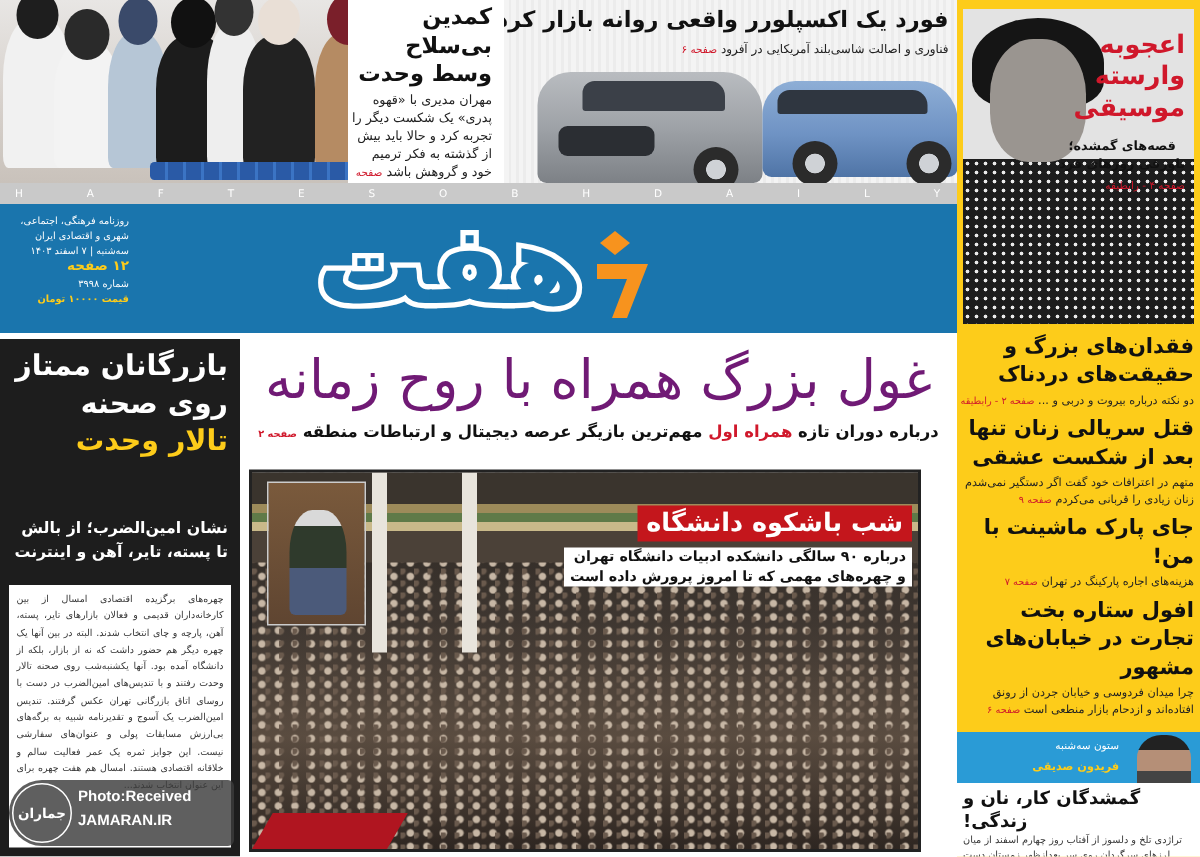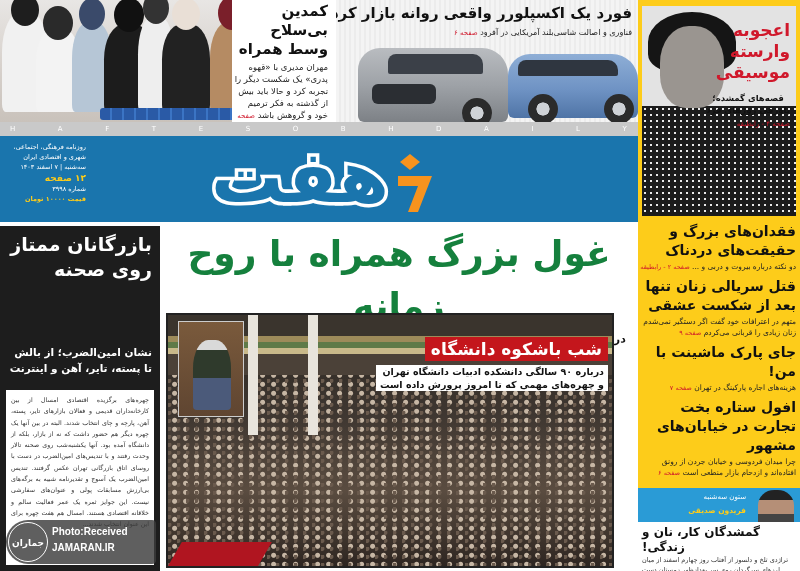--- a/index.html
+++ b/index.html
@@ -63,21 +63,21 @@
   .mast-info { position: absolute; left: 6px; top: 6px; width: 80px; text-align: right; direction: rtl; }
   .mast-info div { font-size: 6.5px; line-height: 10px; color: #fff; }
   .mast-info .pages { color: #fdcc1a; font-weight: bold; font-size: 9px; line-height: 12px; }
   .mast-info .price { color: #fdcc1a; font-weight: bold; }
   .logo { position: absolute; left: 150px; top: 2px; width: 300px; height: 82px; }
   .logo-text { position: absolute; left: 0; top: -6px; width: 300px; text-align: center; font-weight: bold; font-size: 72px; line-height: 90px; color: #1a75ad; -webkit-text-stroke: 7px #fff; paint-order: stroke fill; font-family: "DejaVu Sans", sans-serif; letter-spacing: -2px; }
   .logo-seven { position: absolute; left: 400px; top: 18px; width: 38px; height: 60px; }
 
   
   .main-head { left: 160px; top: 222px; width: 478px; height: 86px; background: #fff; text-align: center; }
-  .main-head .title { font-weight: 700; font-size: 36px; line-height: 52px; color: #15803d; letter-spacing: -1px; margin-top: 6px; }
+  .main-head .title { font-weight: 400; font-size: 36px; line-height: 52px; color: #701a75; letter-spacing: -1px; margin-top: 6px; }
   .main-head .sub { font-size: 11px; color: #111; font-weight: bold; line-height: 16px; }
   .main-head .sub .hl { color: #d0182b; }
   .main-head .sub .page-ref { color: #d0182b; font-size: 6.5px; }
 
   
   .left-side { left: 0; top: 226px; width: 160px; height: 345px; background: #1d1d1d; }
   .left-side .title { position: absolute; right: 8px; top: 6px; font-weight: bold; font-size: 19px; line-height: 25px; color: #fff; text-align: right; }
   .left-side .title .gold { color: #fdcc1a; }
   .left-side .sub { position: absolute; right: 8px; top: 118px; font-size: 10.5px; line-height: 16px; color: #fff; text-align: right; font-weight: bold; }
   .left-side .article { position: absolute; left: 6px; top: 164px; width: 148px; height: 175px; background: #fff; padding: 4px 5px; text-align: justify; font-size: 6.3px; line-height: 11.3px; color: #333; }
@@ -123,21 +123,21 @@
       <div class="head" style="top:-26px;width:28px;height:32px;background:#e9dfd6;"></div>
     </div>
   <div class="woman" style="left:210px;width:44px;height:90px;background:#b58b63;">
       <div class="head" style="top:-26px;width:28px;height:34px;background:#7a1f2a;"></div>
     </div>
   <div class="cups"></div>
 </div>
 
 <div class="abs women-story">
   <div class="title">کمدین بی‌سلاح</div>
-  <div class="title">وسط همراه</div>
+  <div class="title">وسط وحدت</div>
   <div class="body"><span>مهران مدیری با «قهوه پدری» یک شکست دیگر را تجربه کرد و حالا باید بیش از گذشته به فکر ترمیم خود و گروهش باشد</span> <span class="page-ref">صفحه ۱۰</span></div>
 </div>
 
 <div class="abs car-block">
   <div class="title">فورد یک اکسپلورر واقعی روانه بازار کرد</div>
   <div class="sub"><span>فناوری و اصالت شاسی‌بلند آمریکایی در آفرود</span> <span class="page-ref">صفحه ۶</span></div>
   <div class="car car-silver">
     <div class="win"></div>
       <div class="grille"></div>
     <div class="wheel" style="left:104px;top:50px;"></div>
@@ -232,20 +232,21 @@
 
 <div class="abs main-head">
   <div class="title">غول بزرگ همراه با روح زمانه</div>
   <div class="sub"><span>درباره دوران تازه </span><span class="hl">همراه اول</span><span> مهم‌ترین بازیگر عرصه دیجیتال و ارتباطات منطقه</span> <span class="page-ref">صفحه ۲</span></div>
 </div>
 
 <div class="abs left-side">
   <div class="title">
     <div>بازرگانان ممتاز</div>
     <div>روی صحنه</div>
+    <div class="gold">تالار وحدت</div>
   </div>
   <div class="sub">
     <div>نشان امین‌الضرب؛ از بالش</div>
     <div>تا پسته، تایر، آهن و اینترنت</div>
   </div>
   <div class="article">چهره‌های برگزیده اقتصادی امسال از بین کارخانه‌داران قدیمی و فعالان بازارهای تایر، پسته، آهن، پارچه و چای انتخاب شدند. البته در بین آنها یک چهره دیگر هم حضور داشت که نه از بازار، بلکه از دانشگاه آمده بود. آنها یکشنبه‌شب روی صحنه تالار وحدت رفتند و با تندیس‌های امین‌الضرب در دست با روسای اتاق بازرگانی تهران عکس گرفتند. تندیس امین‌الضرب یک آسوج و تقدیرنامه شبیه به برگه‌های بی‌ارزش مسابقات پولی و عنوان‌های سفارشی نیست. این جوایز ثمره یک عمر فعالیت سالم و خلاقانه اقتصادی هستند. امسال هم هفت چهره برای این عنوان انتخاب شدند...</div>
 </div>
 
 <div class="abs watermark">
   <div class="wm-logo">جماران</div>

